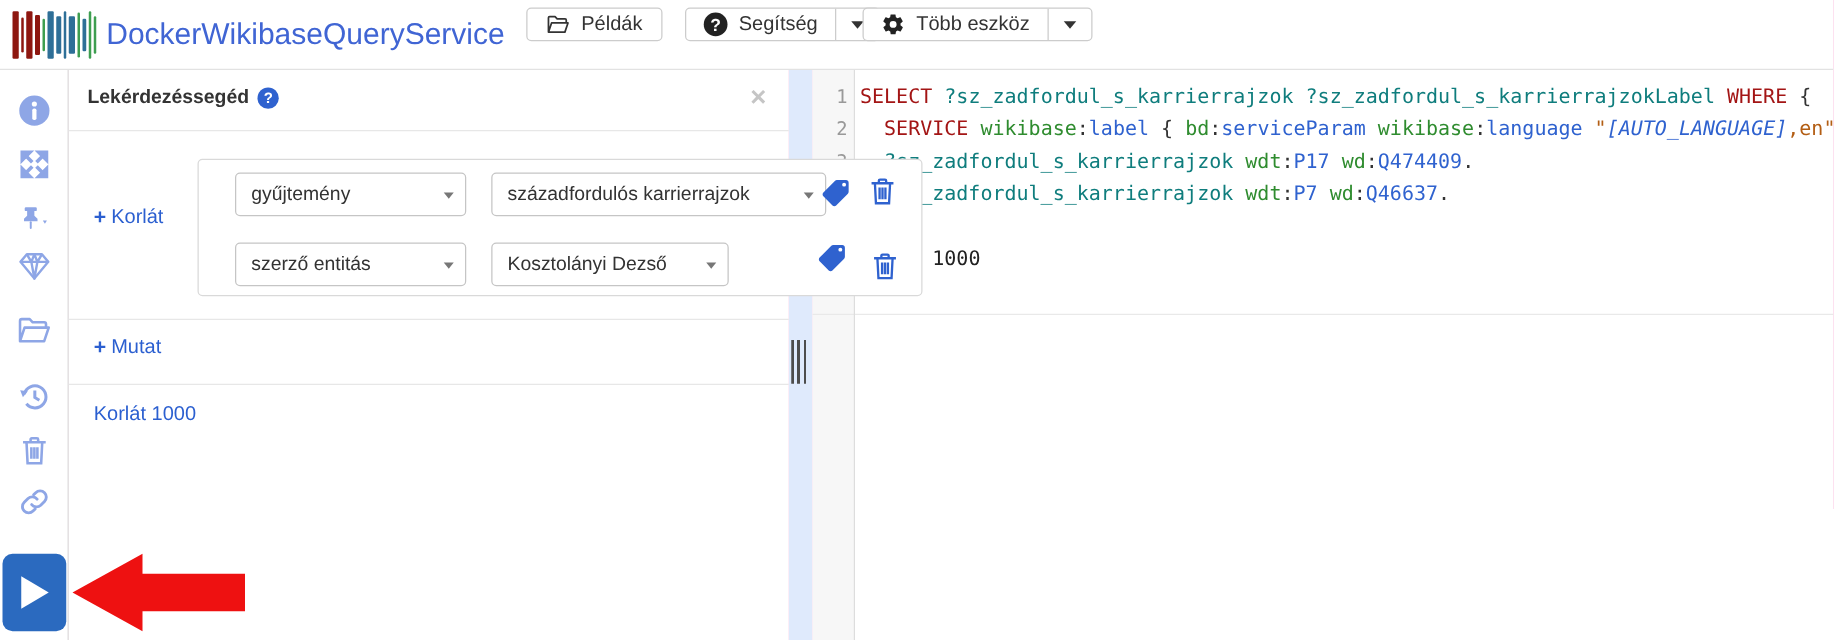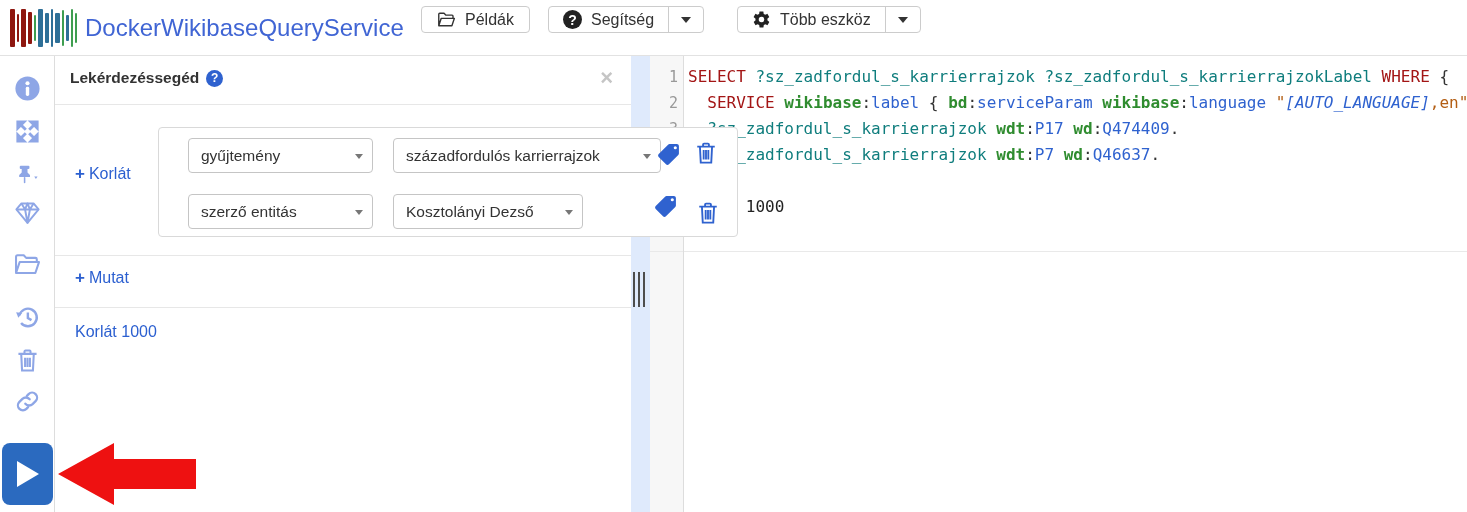--- a/index.html
+++ b/index.html
@@ -63,21 +63,21 @@
   
   .editor{position:absolute;left:650px;top:55px;width:817px;height:457px;background:#fff;z-index:2;}
   .gutter-bg{position:absolute;left:0;top:0;width:33px;height:457px;background:#f7f7f7;}
   .gutter-border{position:absolute;left:33px;top:0;width:1px;height:457px;background:#ddd;z-index:13;}
   .editor-hline{position:absolute;left:0;top:196px;width:817px;height:1px;background:#e9e9e9;}
   .code-lines{position:absolute;left:0;top:9px;width:817px;z-index:13;}
   .code-line{position:relative;height:26px;line-height:26px;white-space:pre;
              font-family:"DejaVu Sans Mono",monospace;font-size:16px;}
   .code-line .ln{position:absolute;left:0;top:0;width:28px;text-align:right;color:#999;font-size:15px;}
   .code-line .ct{position:absolute;left:38px;top:0;}
-  .tok-kw{color:var(--keyword);} .tok-vr{color:var(--variable);} .tok-px{color:var(--prefix);font-weight:bold;}
+  .tok-kw{color:var(--keyword);} .tok-vr{color:var(--variable);} .tok-px{color:var(--prefix);}
   .tok-lc{color:var(--local);}  .tok-st{color:var(--string);}   .tok-sb{color:var(--string-inner);font-style:italic;}
   .tok-nm{color:var(--number);} .tok-pl{color:var(--plain);}
 
   
   .widget{position:absolute;z-index:15;cursor:pointer;}
 </style>
 </head>
 <body>
 
 <div id="app">
@@ -110,21 +110,21 @@
     <div class="btn-group" style="left:548px;">
       <div class="seg">
         <span class="qmark">?</span>
         <span>Segítség</span>
       </div>
       <div class="seg caret-seg">
         <span class="caret"></span>
       </div>
     </div>
 
-    <div class="btn-group" style="left:737px;">
+    <div class="btn-group" style="left:690px;">
       <div class="seg">
         <svg width="19" height="19" viewBox="0 0 24 24">
           <path fill="#222" d="M19.4 13c0-.3.1-.6.1-1s0-.7-.1-1l2.1-1.7c.2-.2.3-.5.1-.7l-2-3.5c-.1-.2-.4-.3-.6-.2l-2.5 1c-.5-.4-1.1-.7-1.7-1l-.4-2.6c0-.2-.2-.4-.5-.4h-4c-.2 0-.4.2-.5.4l-.4 2.6c-.6.2-1.2.6-1.7 1l-2.5-1c-.2-.1-.5 0-.6.2l-2 3.5c-.1.2-.1.5.1.7L4.5 11c0 .3-.1.6-.1 1s0 .7.1 1l-2.1 1.7c-.2.2-.3.5-.1.7l2 3.5c.1.2.4.3.6.2l2.5-1c.5.4 1.1.7 1.7 1l.4 2.6c0 .2.2.4.5.4h4c.2 0 .4-.2.5-.4l.4-2.6c.6-.2 1.2-.6 1.7-1l2.5 1c.2.1.5 0 .6-.2l2-3.5c.1-.2.1-.5-.1-.7L19.4 13zm-7.4 2.5a3.5 3.5 0 1 1 0-7 3.5 3.5 0 0 1 0 7z"></path>
         </svg>
         <span>Több eszköz</span>
       </div>
       <div class="seg caret-seg">
         <span class="caret"></span>
       </div>
     </div>

